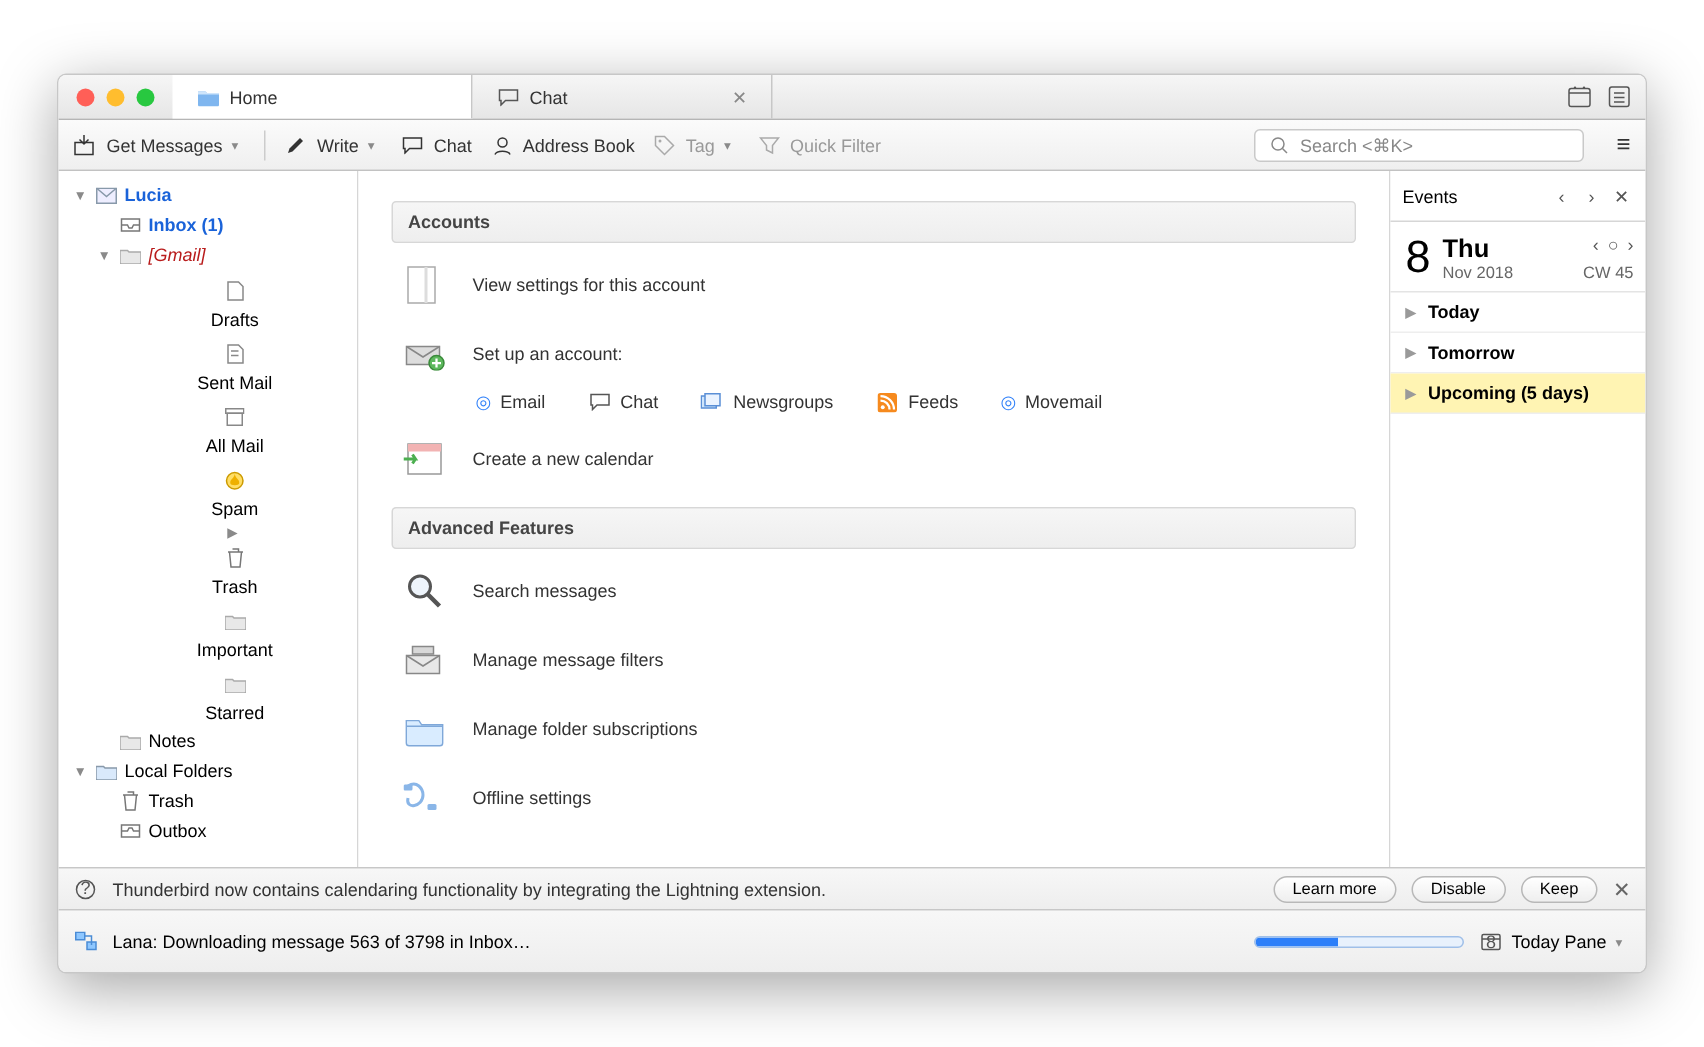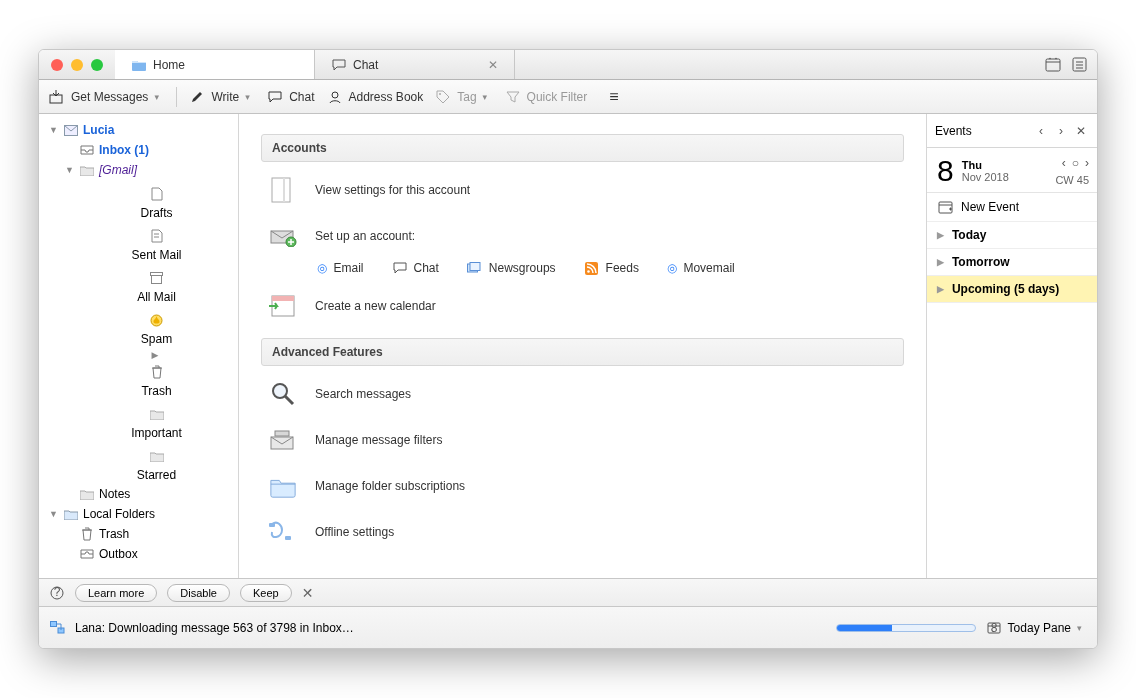--- a/index.html
+++ b/index.html
@@ -20,34 +20,34 @@
 .tsep{width:1px; height:20px; background:#ccc;}
 .muted{color:#999;}
 .search{flex:0 0 220px; margin-left:auto; display:flex; align-items:center; gap:6px; background:#fff; border:1px solid #c9c9c9; border-radius:4px; height:22px; padding:0 8px; color:#888;}
 .hamburger{margin-left:10px; font-size:16px; color:#333;}
 .body{flex:1; display:flex; overflow:hidden;}
 .sidebar{width:200px; background:#fff; border-right:1px solid #d6d6d6; padding:6px 0; overflow:auto;}
 .tree-row{display:flex; align-items:center; gap:4px; padding:2px 6px; white-space:nowrap;}
 .tree-row.lv1{padding-left:10px;} .tree-row.lv2{padding-left:26px;} .tree-row.lv3{padding-left:42px;flex-direction:column;}
 .twisty{width:10px; color:#8a8a8a; font-size:9px; display:inline-block;}
 .blue{color:#1a63d9; font-weight:600;}
-.ital{font-style:italic; color:#4c1d95;}
+.ital{font-style:italic; color:#b91c1c;}
 .main{flex:1; background:#fff; padding:12px 22px; overflow:auto; border-right:1px solid #d6d6d6;}
 .section-h{background:linear-gradient(#f6f6f6,#eee); border:1px solid #d7d7d7; border-radius:3px; padding:6px 10px; font-weight:600; color:#444; margin:8px 0 14px;}
 .item{display:flex; align-items:center; gap:18px; margin:8px 0 18px 8px; color:#333;}
 .big-ico{width:28px; height:28px; display:flex; align-items:center; justify-content:center; color:#666;}
 .sublinks{display:flex; gap:28px; margin-left:56px; margin-top:-8px; margin-bottom:16px;}
 .sublink{display:flex; align-items:center; gap:6px; color:#333;}
 .rightpane{width:170px; background:#fff; display:flex; flex-direction:column;}
 .rp-head{height:34px; display:flex; align-items:center; padding:0 8px; border-bottom:1px solid #d6d6d6; gap:4px;}
 .rp-head .grow{flex:1; font-weight:400;}
 .nav-arrow{width:16px; text-align:center; color:#555;}
 .datebox{padding:8px 10px 6px; border-bottom:1px solid #e4e4e4; display:flex; align-items:center; gap:8px; position:relative;}
 .daynum{font-size:30px; font-weight:400; line-height:1;}
-.dayinfo .dow{font-weight:700; font-size:11px;} .dayinfo .sub{color:#666; font-size:11px;}
+.dayinfo .dow{font-weight:700; font-size:17px;} .dayinfo .sub{color:#666; font-size:11px;}
 .mini-nav{position:absolute; right:8px; top:8px; display:flex; gap:6px; font-size:11px; color:#555; align-items:center;}
 .cw{position:absolute; right:8px; bottom:6px; font-size:11px; color:#666;}
 .rp-row{display:flex; align-items:center; gap:8px; padding:6px 10px; border-bottom:1px solid #eee;}
 .rp-row.hl{background:#fff4b3;}
 .rp-row .tw{color:#9a9a9a; font-size:9px;}
 .rp-row.bold{font-weight:700;}
 .notif{height:28px; border-top:1px solid #c7c7c7; background:linear-gradient(#f7f7f7,#eee); display:flex; align-items:center; gap:10px; padding:0 10px;}
 .pill{border:1px solid #b8b8b8; border-radius:12px; background:linear-gradient(#fff,#eee); padding:2px 12px; font-size:11px; cursor:default;}
 .notif .msg{flex:1; color:#333;}
 .closebtn{color:#666; font-size:14px;}
@@ -156,20 +156,29 @@
       <span>Tag</span>
       <span class="twisty">▾</span>
     </div>
     <div class="tbtn muted">
       <span class="ico">
           <svg width="14" height="12" viewBox="0 0 14 12">
             <path d="M1 1h12L9 6v5l-4-2V6z" fill="none" stroke="#aaa"></path>
           </svg>
         </span>
       <span>Quick Filter</span>
+    </div>
+    <div class="search">
+      <span class="ico">
+          <svg width="12" height="12" viewBox="0 0 12 12">
+            <circle cx="5" cy="5" r="4" fill="none" stroke="#888"></circle>
+            <line x1="8" y1="8" x2="11" y2="11" stroke="#888"></line>
+          </svg>
+        </span>
+      <span>Search &lt;⌘K&gt;</span>
     </div>
     <div class="hamburger">≡</div>
   </div>
 
   <div class="body">
 
     <div class="sidebar">
       <div class="tree-row lv1">
           <span class="twisty">▼</span>
           <span class="ico">
@@ -426,30 +435,20 @@
           <div class="dow">Thu</div>
           <div class="sub">Nov 2018</div>
         </div>
         <div class="mini-nav">
           <span>‹</span>
           <span>○</span>
           <span>›</span>
         </div>
         <div class="cw">CW 45</div>
       </div>
-      <div class="rp-row">
-        <span class="ico">
-            <svg width="15" height="14" viewBox="0 0 15 14">
-              <rect x="1" y="2" width="13" height="11" rx="1" fill="none" stroke="#555"></rect>
-              <line x1="1" y1="5" x2="14" y2="5" stroke="#555"></line>
-              <path d="M11 9h3m-1.5-1.5v3" stroke="#555"></path>
-            </svg>
-          </span>
-        <span>New Event</span>
-      </div>
       <div class="rp-row bold">
           <span class="tw">▶</span>
           <span>Today</span>
         </div>
       <div class="rp-row bold">
           <span class="tw">▶</span>
           <span>Tomorrow</span>
         </div>
       <div class="rp-row bold hl">
           <span class="tw">▶</span>
@@ -458,20 +457,21 @@
     </div>
   </div>
 
   <div class="notif">
     <span class="ico">
         <svg width="14" height="14" viewBox="0 0 14 14">
           <circle cx="7" cy="7" r="6" fill="none" stroke="#555"></circle>
           <text x="7" y="10" text-anchor="middle" font-size="9" fill="#555">?</text>
         </svg>
       </span>
+    <span class="msg">Thunderbird now contains calendaring functionality by integrating the Lightning extension.</span>
     <span class="pill">Learn more</span>
     <span class="pill">Disable</span>
     <span class="pill">Keep</span>
     <span class="closebtn">✕</span>
   </div>
 
   <div class="status">
     <span class="ico">
         <svg width="15" height="13" viewBox="0 0 15 13">
           <rect x="0.5" y="0.5" width="6" height="5" fill="#8ec7ff" stroke="#4a8cd6"></rect>

